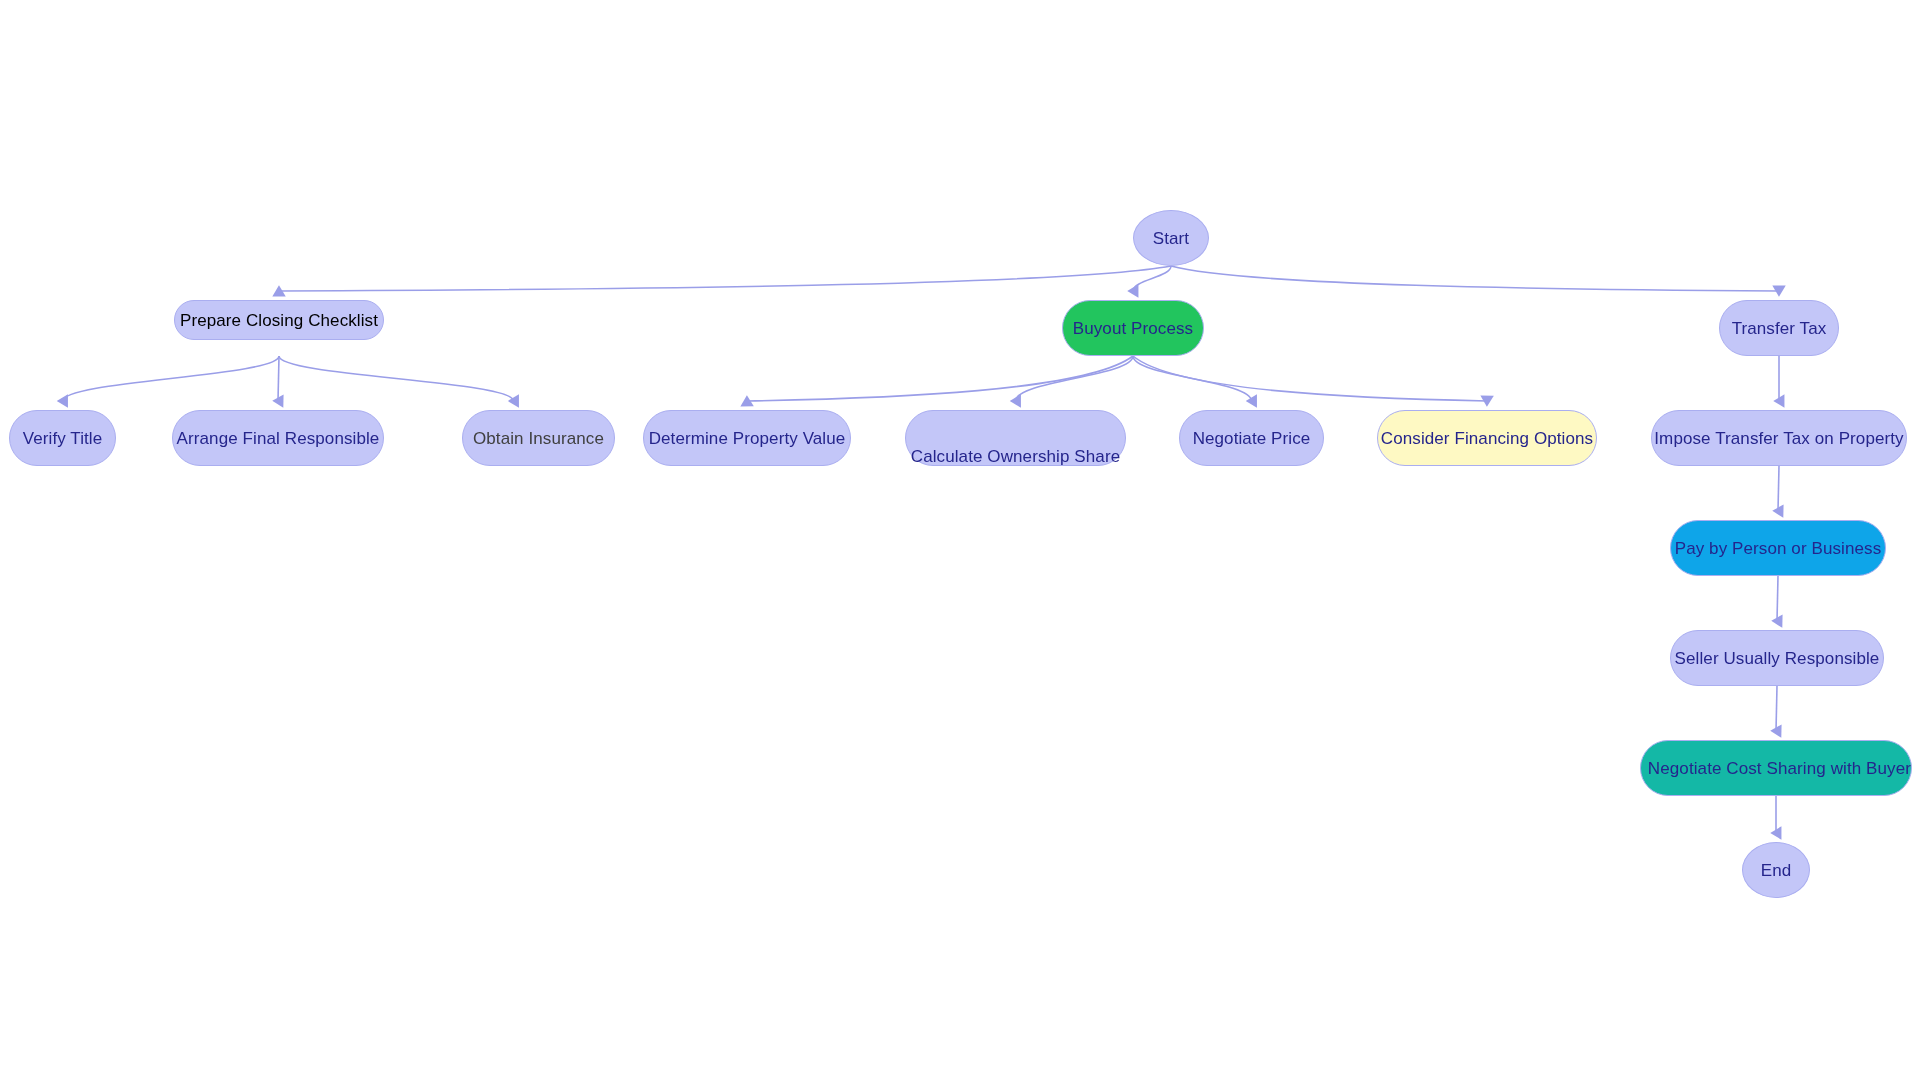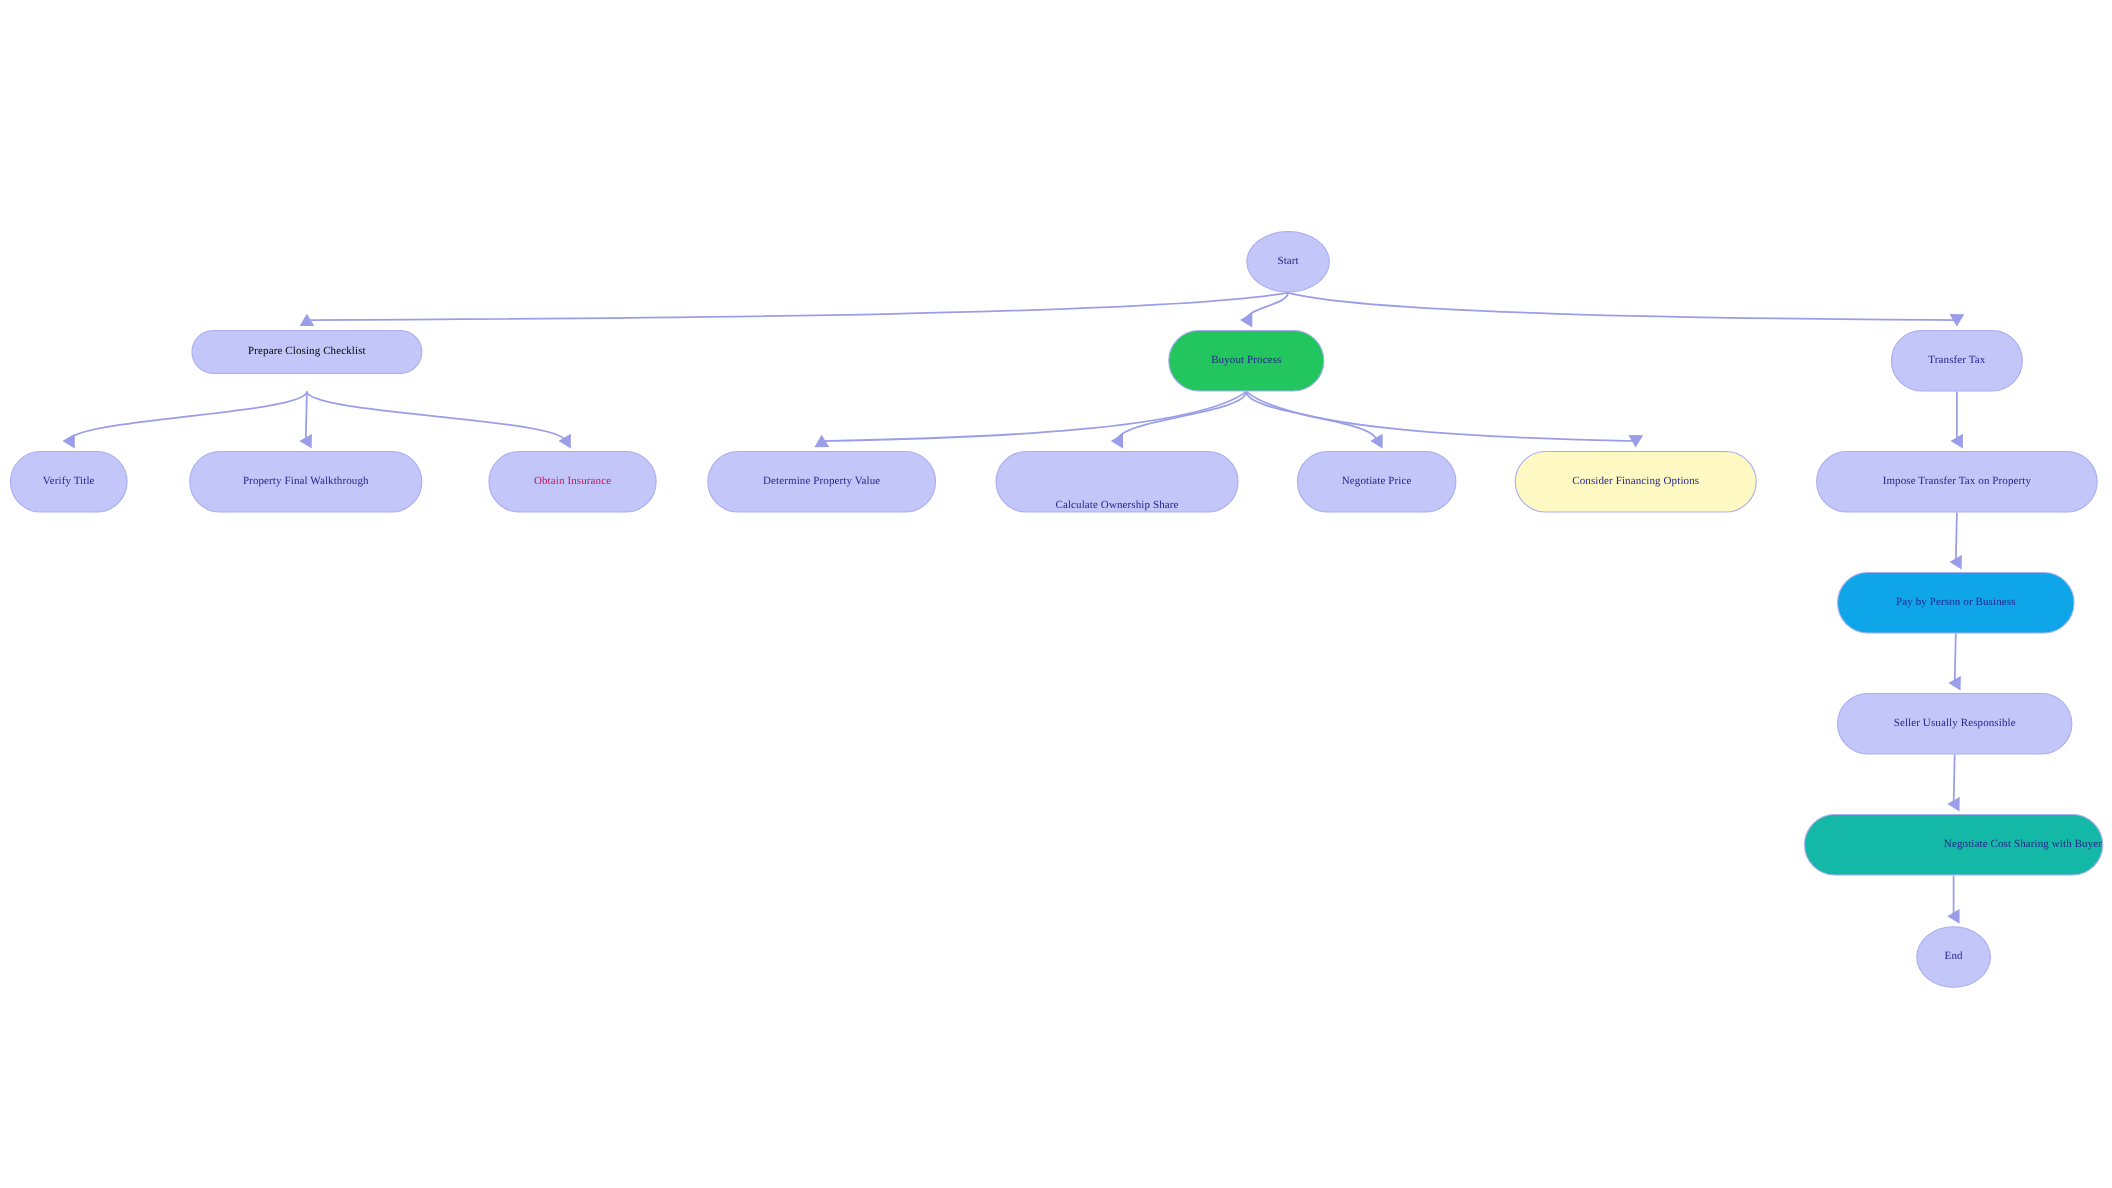--- a/index.html
+++ b/index.html
@@ -27,22 +27,22 @@
   }
   .node {
     position: absolute;
     box-sizing: border-box;
     display: flex;
     align-items: center;
     justify-content: center;
     background: #c3c6f8;
     border: 1px solid #aaaef0;
     color: #25258c;
-    font-size: 10px;
-    font-family: Liberation Serif, serif;
+    font-size: 17px;
+    font-family: Liberation Sans, sans-serif;
     white-space: nowrap;
     letter-spacing: 0.1px;
   }
   .node.rounded {
     border-radius: 28px;
   }
   .node.terminal {
     border-radius: 50%;
   }
   .node-label {
@@ -88,23 +88,23 @@
       <div class="node rounded" style="left: 1062px; top: 300px; width: 142px; height: 56px; background: #22c55e; border-color: rgb(170, 174, 240); color: rgb(37, 37, 140);">
         <span class="node-label">Buyout Process</span>
       </div>
       <div class="node rounded" style="left: 1719px; top: 300px; width: 120px; height: 56px; background: rgb(195, 198, 248); border-color: rgb(170, 174, 240); color: rgb(37, 37, 140);">
         <span class="node-label">Transfer Tax</span>
       </div>
       <div class="node rounded" style="left: 9px; top: 410px; width: 107px; height: 56px; background: rgb(195, 198, 248); border-color: rgb(170, 174, 240); color: rgb(37, 37, 140);">
         <span class="node-label">Verify Title</span>
       </div>
       <div class="node rounded" style="left: 172px; top: 410px; width: 212px; height: 56px; background: rgb(195, 198, 248); border-color: rgb(170, 174, 240); color: rgb(37, 37, 140);">
-        <span class="node-label">Property Final Walkthrough</span>
+        <span class="node-label">Arrange Final Responsible</span>
       </div>
-      <div class="node rounded" style="left: 444px; top: 410px; width: 153px; height: 56px; background: rgb(195, 198, 248); border-color: rgb(170, 174, 240); color: #be185d;">
+      <div class="node rounded" style="left: 462px; top: 410px; width: 153px; height: 56px; background: rgb(195, 198, 248); border-color: rgb(170, 174, 240); color: #404040;">
         <span class="node-label">Obtain Insurance</span>
       </div>
       <div class="node rounded" style="left: 643px; top: 410px; width: 208px; height: 56px; background: rgb(195, 198, 248); border-color: rgb(170, 174, 240); color: rgb(37, 37, 140);">
         <span class="node-label">Determine Property Value</span>
       </div>
       <div class="node rounded" style="left: 905px; top: 410px; width: 221px; height: 56px; background: rgb(195, 198, 248); border-color: rgb(170, 174, 240); color: rgb(37, 37, 140); align-items: flex-end;">
         <span class="node-label">Calculate Ownership Share</span>
       </div>
       <div class="node rounded" style="left: 1179px; top: 410px; width: 145px; height: 56px; background: rgb(195, 198, 248); border-color: rgb(170, 174, 240); color: rgb(37, 37, 140);">
         <span class="node-label">Negotiate Price</span>

